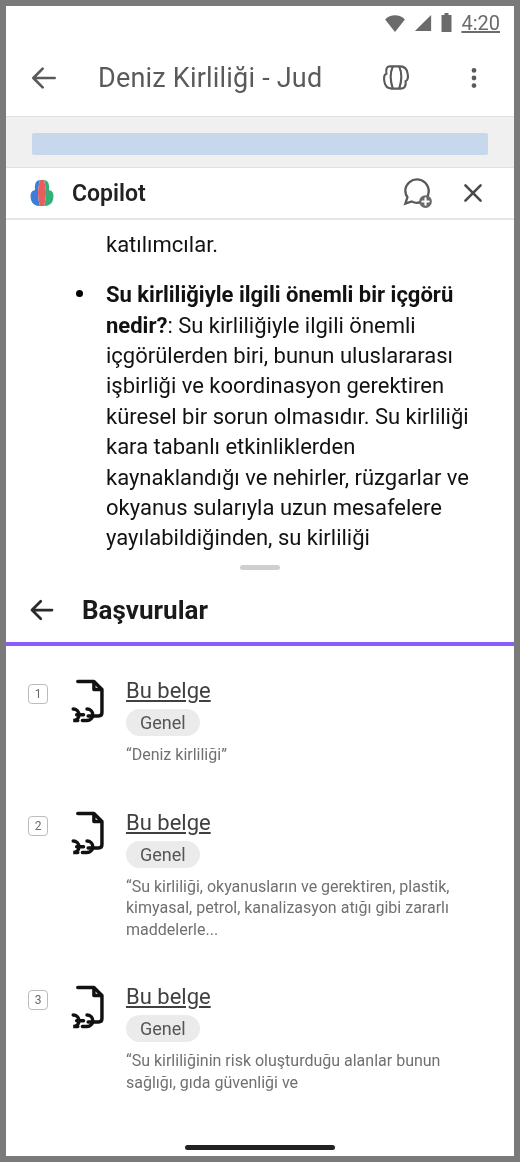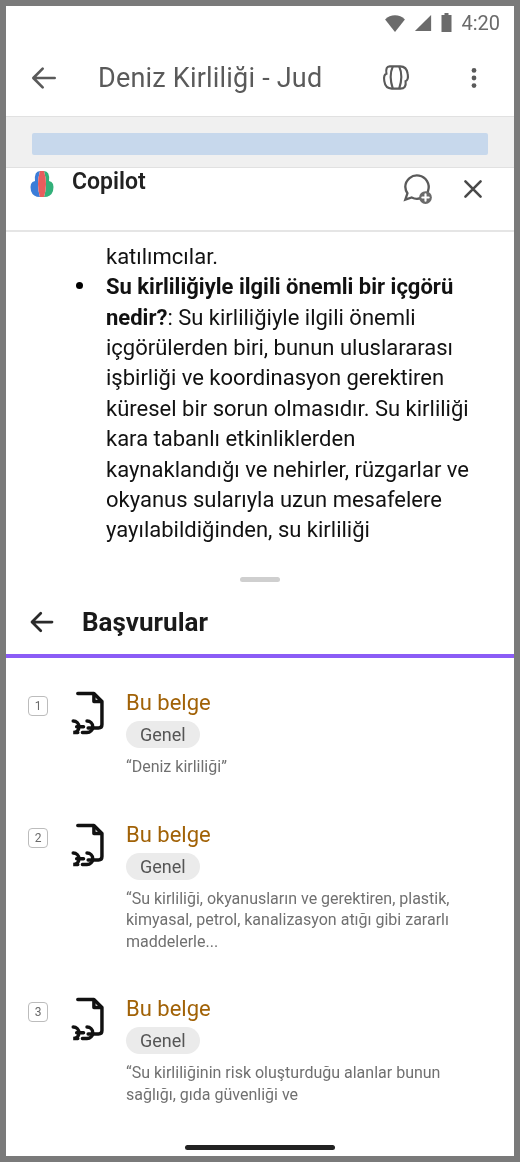--- a/index.html
+++ b/index.html
@@ -3,60 +3,60 @@
 <meta charset="utf-8">
 <style>
   * { box-sizing: border-box; margin: 0; padding: 0; }
   html, body { width: 520px; height: 1162px; font-family: -apple-system, BlinkMacSystemFont, "Segoe UI", Roboto, sans-serif; background: #888; }
   .device {
     width: 520px; height: 1162px; background: #fff; position: relative;
     border: 6px solid #7a7a7a; overflow: hidden;
   }
 
   
-  .statusbar { height: 34px; display: flex; justify-content: flex-end; align-items: center; gap: 8px; padding: 12px 14px; color: #6b6b6b; font-size: 18px; }
+  .statusbar { height: 34px; display: flex; justify-content: flex-end; align-items: center; gap: 8px; padding: 12px 14px; color: #6b6b6b; font-size: 18px; text-decoration: underline; }
   .statusbar svg { display: block; }
 
   
   .app-header { height: 76px; display: flex; align-items: center; padding: 0 18px; gap: 34px; }
   .app-header .back { width: 40px; height: 40px; display:flex; align-items:center; justify-content:center; }
   .app-header .title { flex: 1; font-size: 27px; color: #5a5a5a; letter-spacing: 0.2px; }
   .app-header .act { width: 44px; height: 44px; display:flex; align-items:center; justify-content:center; }
 
   
   .doc-strip { height: 52px; background:#f0f0f0; border-top:1px solid #e1e1e1; border-bottom:1px solid #e1e1e1; padding: 16px 26px 0 26px; }
   .doc-strip-inner { height:22px; background:#c7d8ec; border-radius:2px; }
 
   
-  .copilot-header { height: 64px; display:flex; padding: 0 20px; gap: 14px; border-bottom:2px solid #e5e5e5; }
+  .copilot-header { height: 52px; display:flex; align-items:center; padding: 0 20px; gap: 14px; border-bottom:2px solid #e5e5e5; }
   .copilot-header .logo { width: 32px; height:32px; }
   .copilot-header .label { font-size: 23px; font-weight:600; color:#222; flex:1; }
   .copilot-header .chatplus, .copilot-header .close { width:42px; height:42px; display:flex; align-items:center; justify-content:center; }
 
   
   .content { padding: 10px 22px 8px 60px; font-size: 22px; line-height: 1.38; color:#111; position:relative; height: 336px; overflow:hidden; }
-  .content .line1 { margin-left: 40px; margin-bottom: 0;}
+  .content .line1 { margin-left: 40px; margin-bottom: 20px;}
   .content .bullet-row { position:relative; padding-left: 40px; }
   .content .bullet-dot { position:absolute; left:10px; top:10px; width:7px; height:7px; background:#000; border-radius:50%; }
   .content strong { font-weight:700; }
 
   .drag-handle { height: 22px; display:flex; align-items:center; justify-content:center; }
   .drag-handle div { width:40px; height:5px; background:#cfcfcf; border-radius:3px; }
 
   
   .refs-header { height: 68px; display:flex; align-items:center; padding: 0 18px; gap: 22px; border-bottom:4px solid #8b5cf6; }
   .refs-header .back2 { width:36px; height:36px; display:flex; align-items:center; justify-content:center; }
   .refs-header .title2 { font-size: 26px; font-weight:700; color:#1a1a1a; }
 
   .refs-list { padding: 18px 0 0 0; }
   .ref-item { display:flex; gap: 16px; padding: 14px 22px 30px 22px; }
   .ref-num-badge { width:20px; height:20px; border:1px solid #bcbcbc; border-radius:4px; font-size:12px; color:#6a6a6a; display:flex; align-items:center; justify-content:center; margin-top:6px; flex-shrink:0; }
   .ref-icon { width:46px; height:46px; flex-shrink:0; margin-top:0px; }
   .ref-body { flex:1; }
-  .ref-title { font-size:22px; color:#a16207; margin-bottom:6px; }
+  .ref-title { font-size:22px; color:#404040; margin-bottom:6px;text-decoration:underline; }
   .ref-tag { display:inline-block; background:#ebebeb; border-radius:14px; padding: 3px 14px; font-size:18px; color:#555; margin-bottom:8px;text-align:center; }
   .ref-snippet { font-size:16px; color:#707070; line-height:1.35; }
 
   
   .home-ind { position:absolute; bottom:6px; left:50%; transform:translateX(-50%); width:150px; height:5px; background:#222; border-radius:3px; }
 </style>
 </head>
 <body>
 
 <div class="device">

